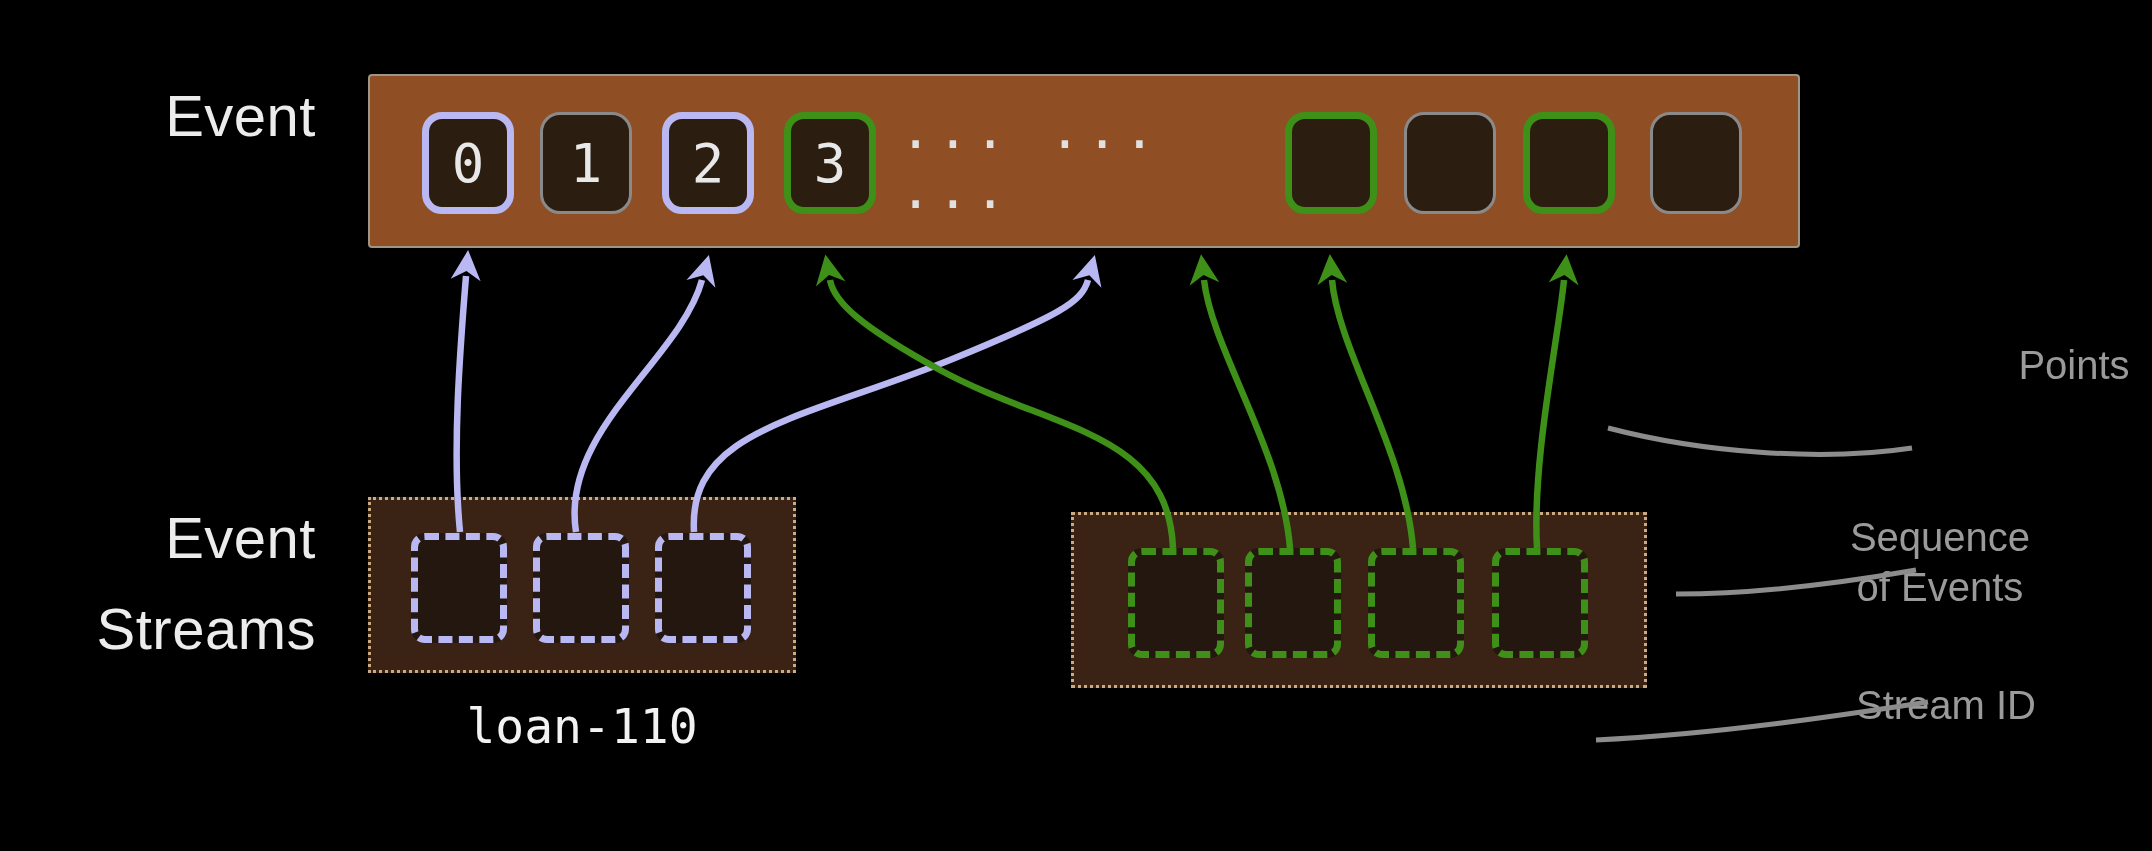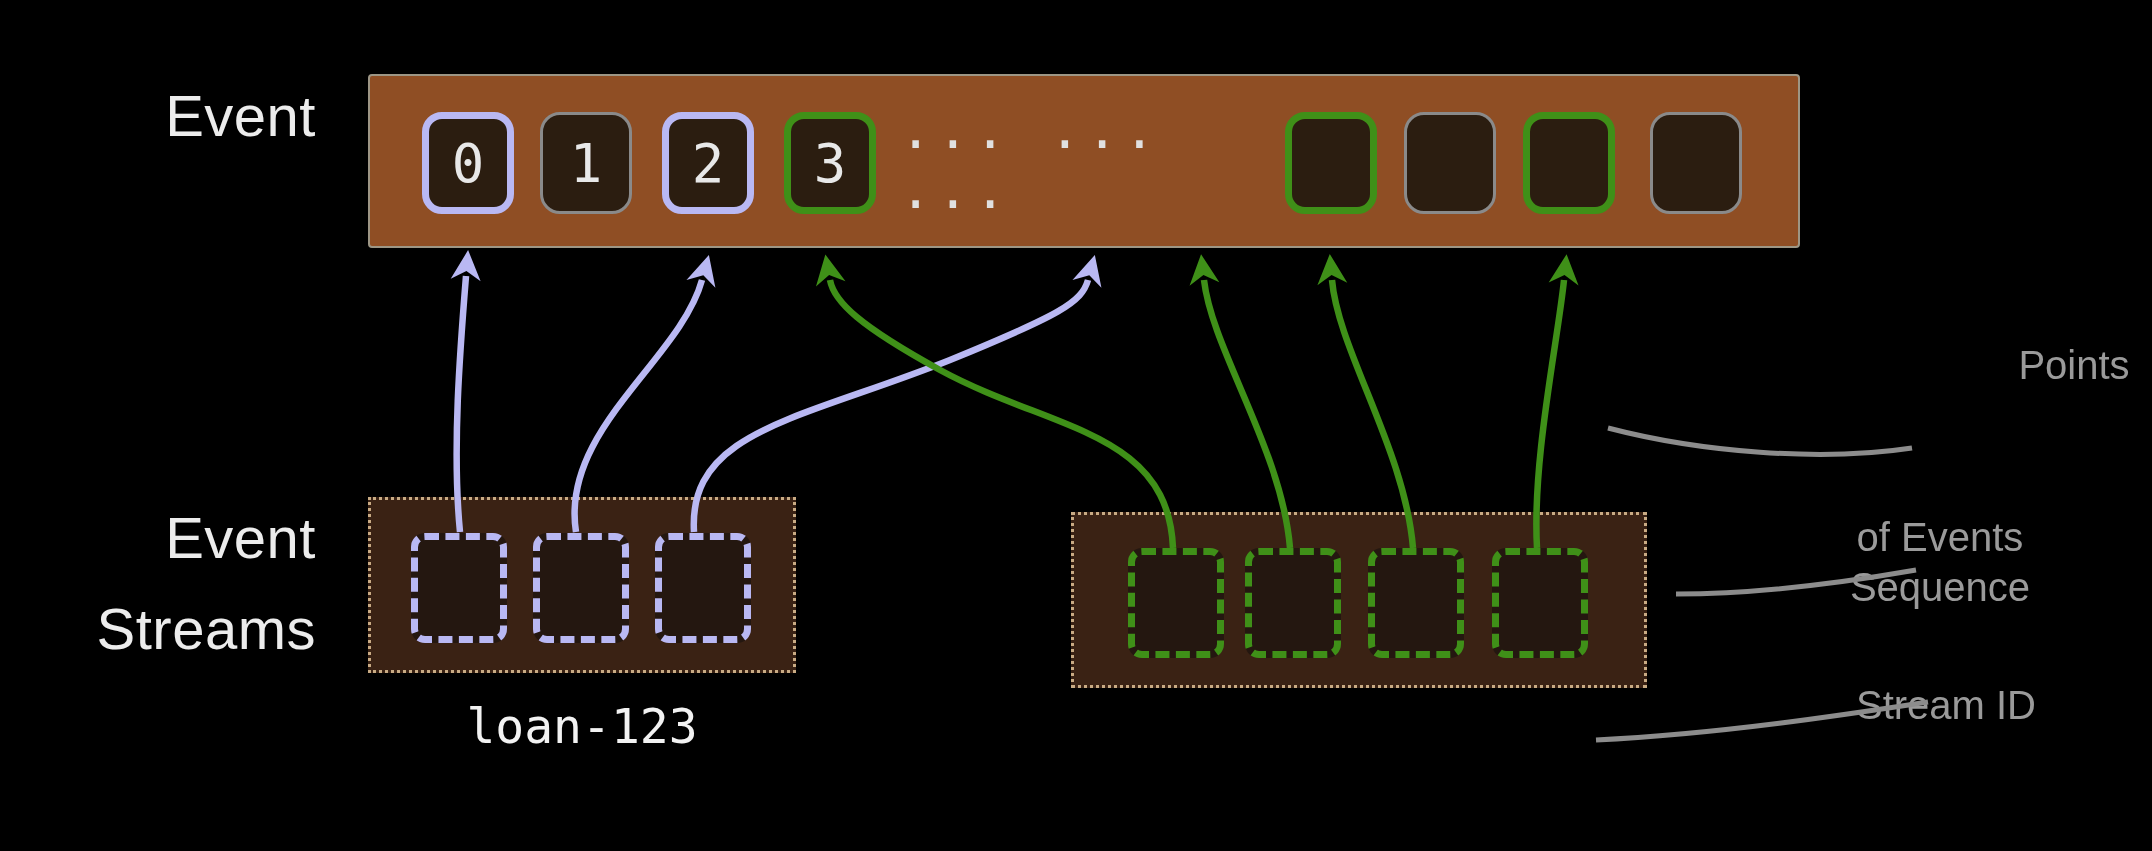--- a/index.html
+++ b/index.html
@@ -105,35 +105,35 @@
   <div class="section-label" id="streams-label">
     <div>Event</div>
     <div>Streams</div>
   </div>
 
   <div class="stream-box" id="loan-box">
     <div class="sq sq-lav" style="left:40px"></div>
     <div class="sq sq-lav" style="left:162px"></div>
     <div class="sq sq-lav" style="left:284px"></div>
   </div>
-  <div class="stream-id" id="loan-id">loan-123</div>
+  <div class="stream-id" id="loan-id">loan-110</div>
 
   <div class="stream-box" id="customer-box">
     <div class="sq sq-grn" style="left:54px"></div>
     <div class="sq sq-grn" style="left:171px"></div>
     <div class="sq sq-grn" style="left:294px"></div>
     <div class="sq sq-grn" style="left:418px"></div>
   </div>
 
   <div class="note" id="note-points">
     <div>Points</div>
   </div>
   <div class="note" id="note-sequence">
+    <div>Sequence</div>
     <div>of Events</div>
-    <div>Sequence</div>
   </div>
   <div class="note" id="note-streamid">Stream ID</div>
 
   <svg class="arrows" width="2152" height="851" viewBox="0 0 2152 851">
     <defs>
       <marker id="mk-lav" markerUnits="userSpaceOnUse" markerWidth="40" markerHeight="40" refX="6" refY="17" orient="auto">
         <path d="M2,2 L32,17 L2,32 L11,17 Z" style="fill:var(--lavender)"></path>
       </marker>
       <marker id="mk-grn" markerUnits="userSpaceOnUse" markerWidth="40" markerHeight="40" refX="6" refY="17" orient="auto">
         <path d="M2,2 L32,17 L2,32 L11,17 Z" style="fill:var(--green)"></path>

